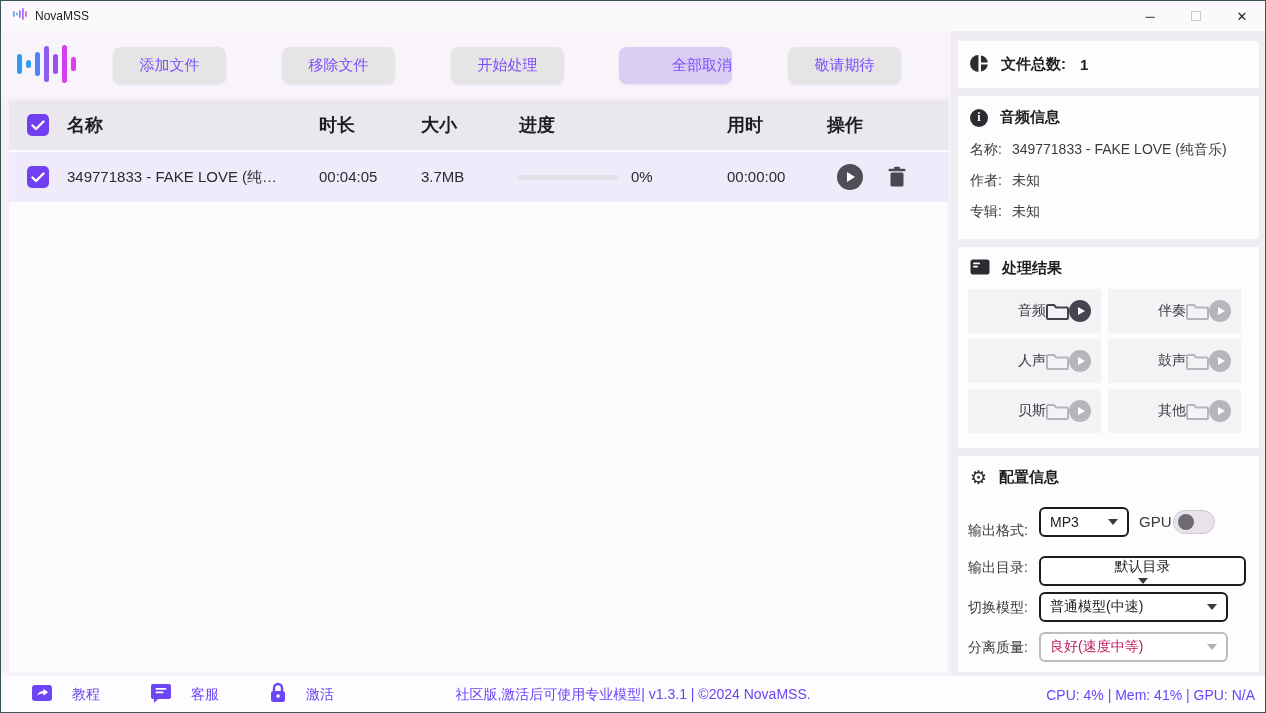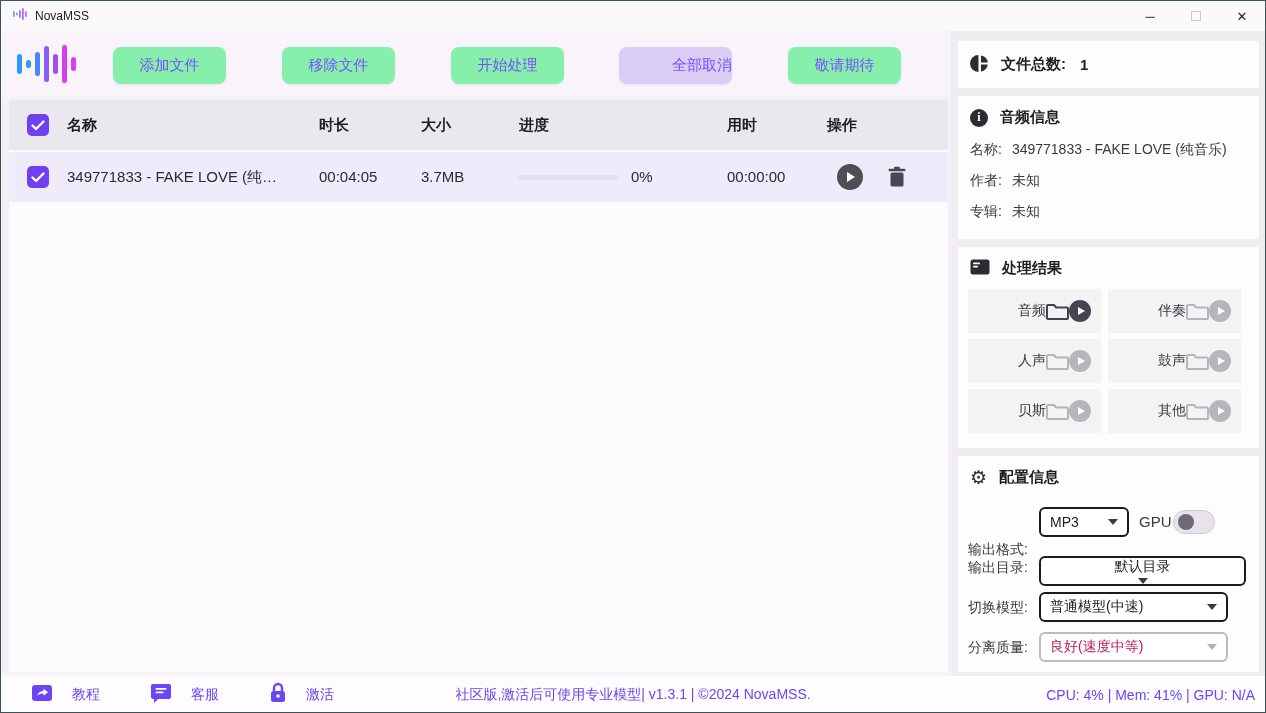--- a/index.html
+++ b/index.html
@@ -14,31 +14,31 @@
     background:#fbf9fc; display:flex; align-items:center; padding-left:12px; }
   .titlebar .app-title { font-size:12px; color:#222; margin-left:6px; }
   .win-controls { position:absolute; right:0; top:0; height:30px; display:flex; }
   .win-btn { width:46px; height:30px; display:flex; align-items:center; justify-content:center;
     font-size:13px; color:#222; cursor:pointer; }
   .win-btn .maxbox { width:10px; height:10px; border:1px solid #c9c9c9; }
   
   .toolbar { position:absolute; left:0; top:30px; width:950px; height:66px; }
   .logo { position:absolute; left:14px; top:10px; }
   .tb-btn { position:absolute; top:16px; width:113px; height:37px; border:none;
-    background:#86efac; color:#7c4dff; font-size:15px; border-radius:8px; cursor:pointer;
+    background:#e5e5e5; color:#7c4dff; font-size:15px; border-radius:8px; cursor:pointer;
     font-family:inherit; box-shadow:0 1px 2px rgba(120,90,200,0.12); }
   .tb-btn.active { background:#d9cdf3;text-align:right; }
   
   .content-bg { position:absolute; left:0; top:96px; width:950px; height:575px; background:#f5f0f7; }
   .sidebar-bg { position:absolute; left:950px; top:30px; width:316px; height:645px; background:#efecf2; }
   
   .table-panel { position:absolute; left:8px; top:99px; width:939px; height:572px; background:#fcfbfe; }
   .t-header { position:absolute; left:0; top:0; width:100%; height:50px; background:#eae8ee; }
   .t-row { position:absolute; left:0; top:52px; width:100%; height:50px; background:#efebfb; }
-  .th { position:absolute; top:0; height:50px; line-height:50px; font-weight:bold; font-size:15px; color:#1d1d22; }
+  .th { position:absolute; top:0; height:50px; line-height:50px; font-weight:bold; font-size:18px; color:#1d1d22; }
   .td { position:absolute; top:0; height:50px; line-height:50px; font-size:15px; color:#2b2b31; }
   .col-name   { left:58px;  }
   .col-dur    { left:310px; }
   .col-size   { left:412px; }
   .col-prog   { left:510px; }
   .col-time   { left:718px; }
   .col-act    { left:818px; }
   .checkbox { position:absolute; left:18px; top:14px; width:22px; height:22px; border-radius:5px;
     background:#6f3ff0; display:flex; align-items:center; justify-content:center; cursor:pointer; }
   .checkbox svg { display:block; }
@@ -291,21 +291,21 @@
       <span class="tri"></span>
     </span>
 </div>
 
 <div class="card" style="top:455px; height:216px; padding:12px;">
   <div class="card-title">
     <span style="font-size:19px; color:#2b2b31; line-height:1;">⚙</span>
     <span>配置信息</span>
   </div>
 </div>
-<div class="cfg-label" style="top:540px;">输出格式:</div>
+<div class="cfg-label" style="top:521px;">输出格式:</div>
 <div class="select" style="left:1038px; top:506px; width:90px;">
   <span>MP3</span>
   <span class="arrow"></span>
 </div>
 <div class="gpu-label" style="left:1138px; top:512px;">GPU</div>
 <div class="toggle" style="left:1172px; top:509px;">
     <div class="knob"></div>
   </div>
 
 <div class="cfg-label" style="top:558px;">输出目录:</div>

